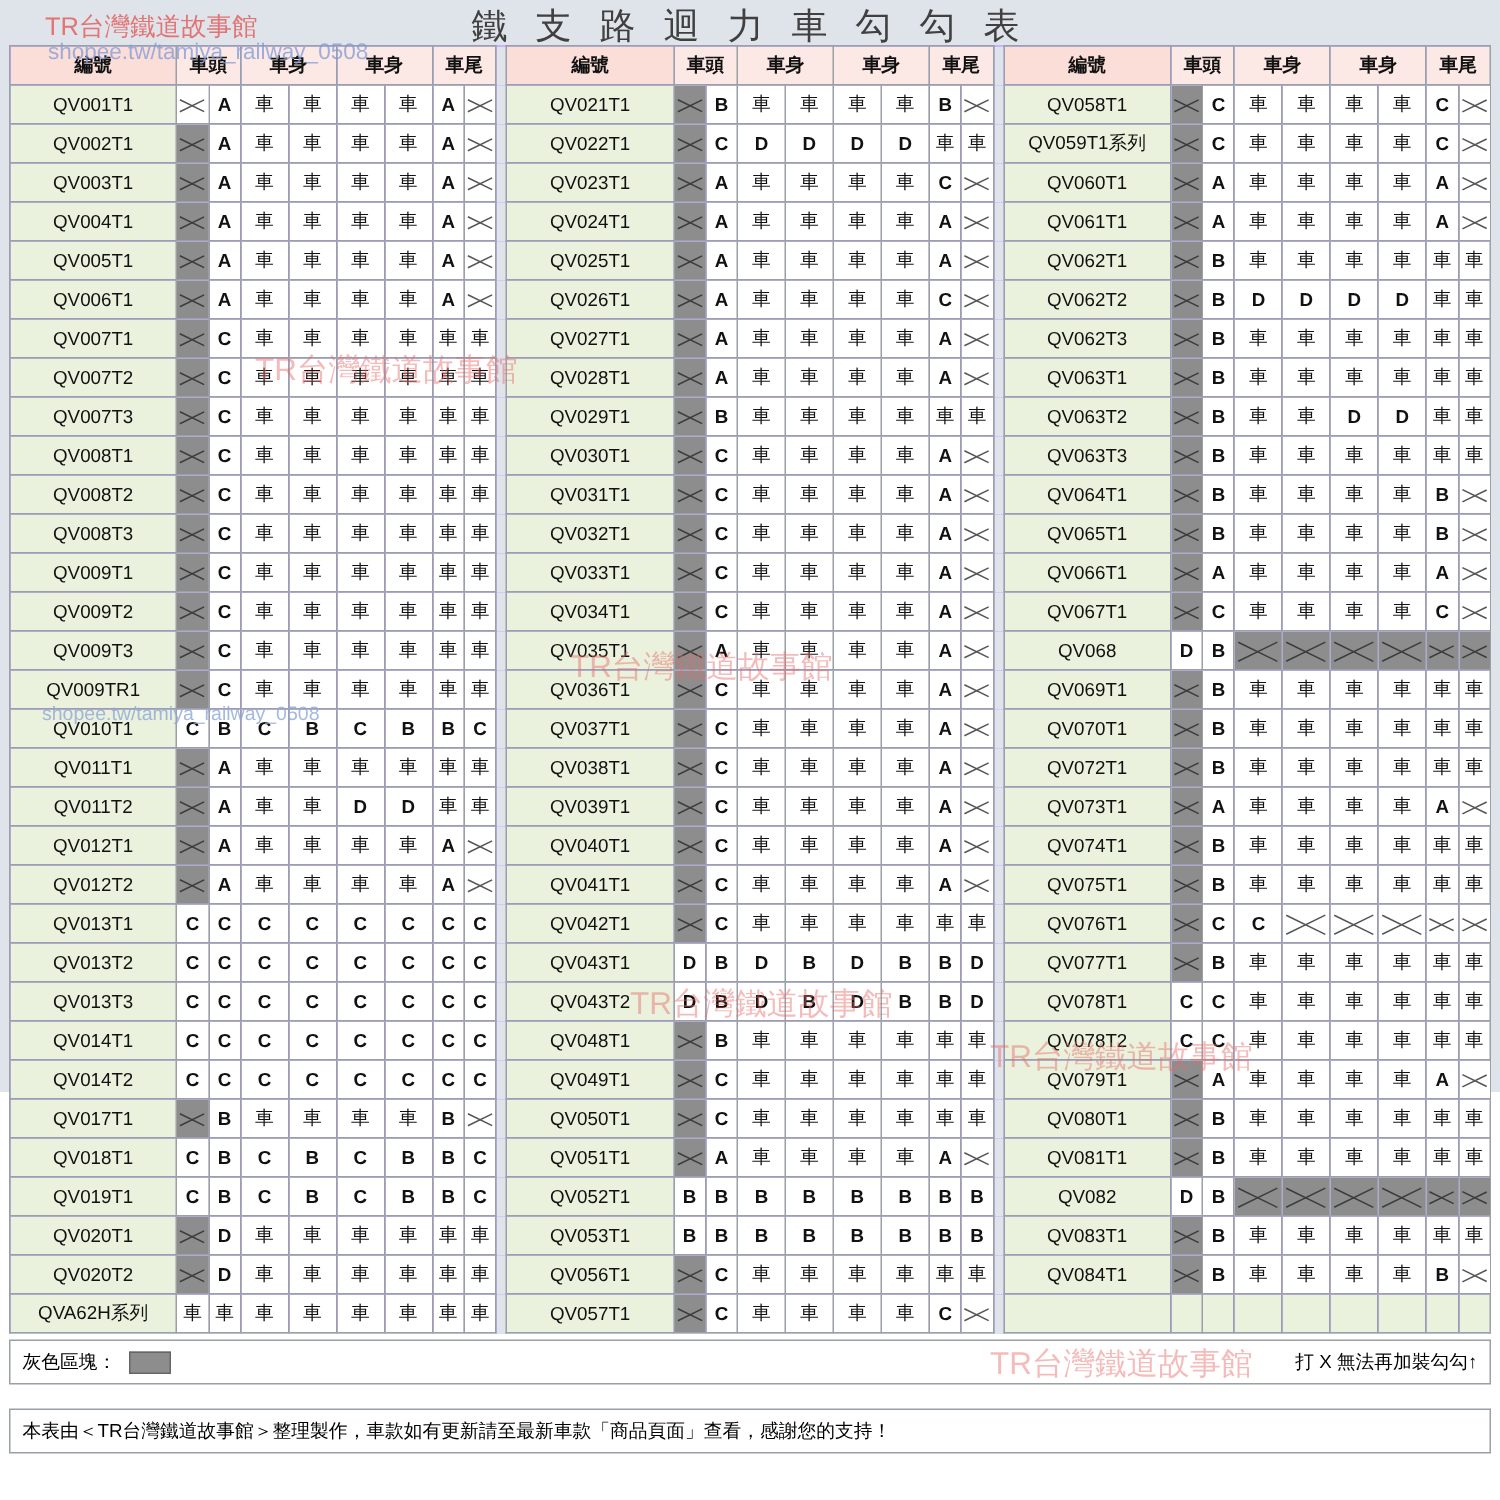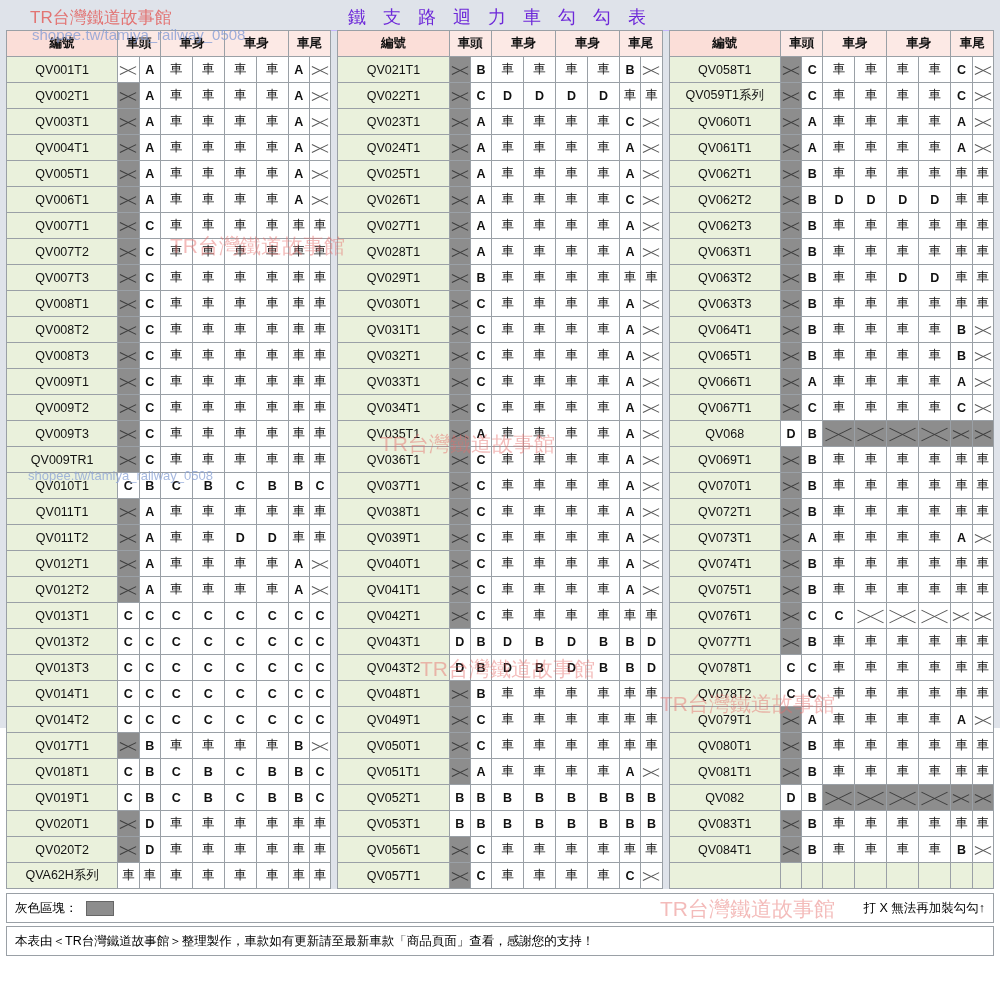--- a/index.html
+++ b/index.html
@@ -17,23 +17,23 @@
     padding:4px 6px 0 6px;
   }
   .title-bar{
     position:relative;
     height:26px;
     display:flex;
     align-items:center;
     justify-content:center;
   }
   .title-bar .maintitle{
-    font-size:18px;
+    font-size:24px;
     letter-spacing:6px;
-    color:#6d28d9;
+    color:#404040;
     font-weight:400;
   }
   .wm-title{
     position:absolute;left:24px;top:2px;
     color:#e3615f;
     font-size:17px;
     opacity:.85;
     letter-spacing:0px;
     white-space:nowrap;
   }
@@ -121,21 +121,21 @@
     height:28px;
     display:flex;
     align-items:center;
     justify-content:space-between;
     padding:0 8px;
     font-size:12.5px;
     position:relative;
     z-index:2;
   }
   .footer2{
-    margin-top:3px;
+    margin-top:16px;
     background:#fff;
     border:1px solid #9aa0a6;
     height:28px;
     display:flex;
     align-items:center;
     padding:0 8px;
     font-size:12.5px;
   }
   .footer .left{display:flex;gap:8px;align-items:center;text-align:center;}
 </style>

